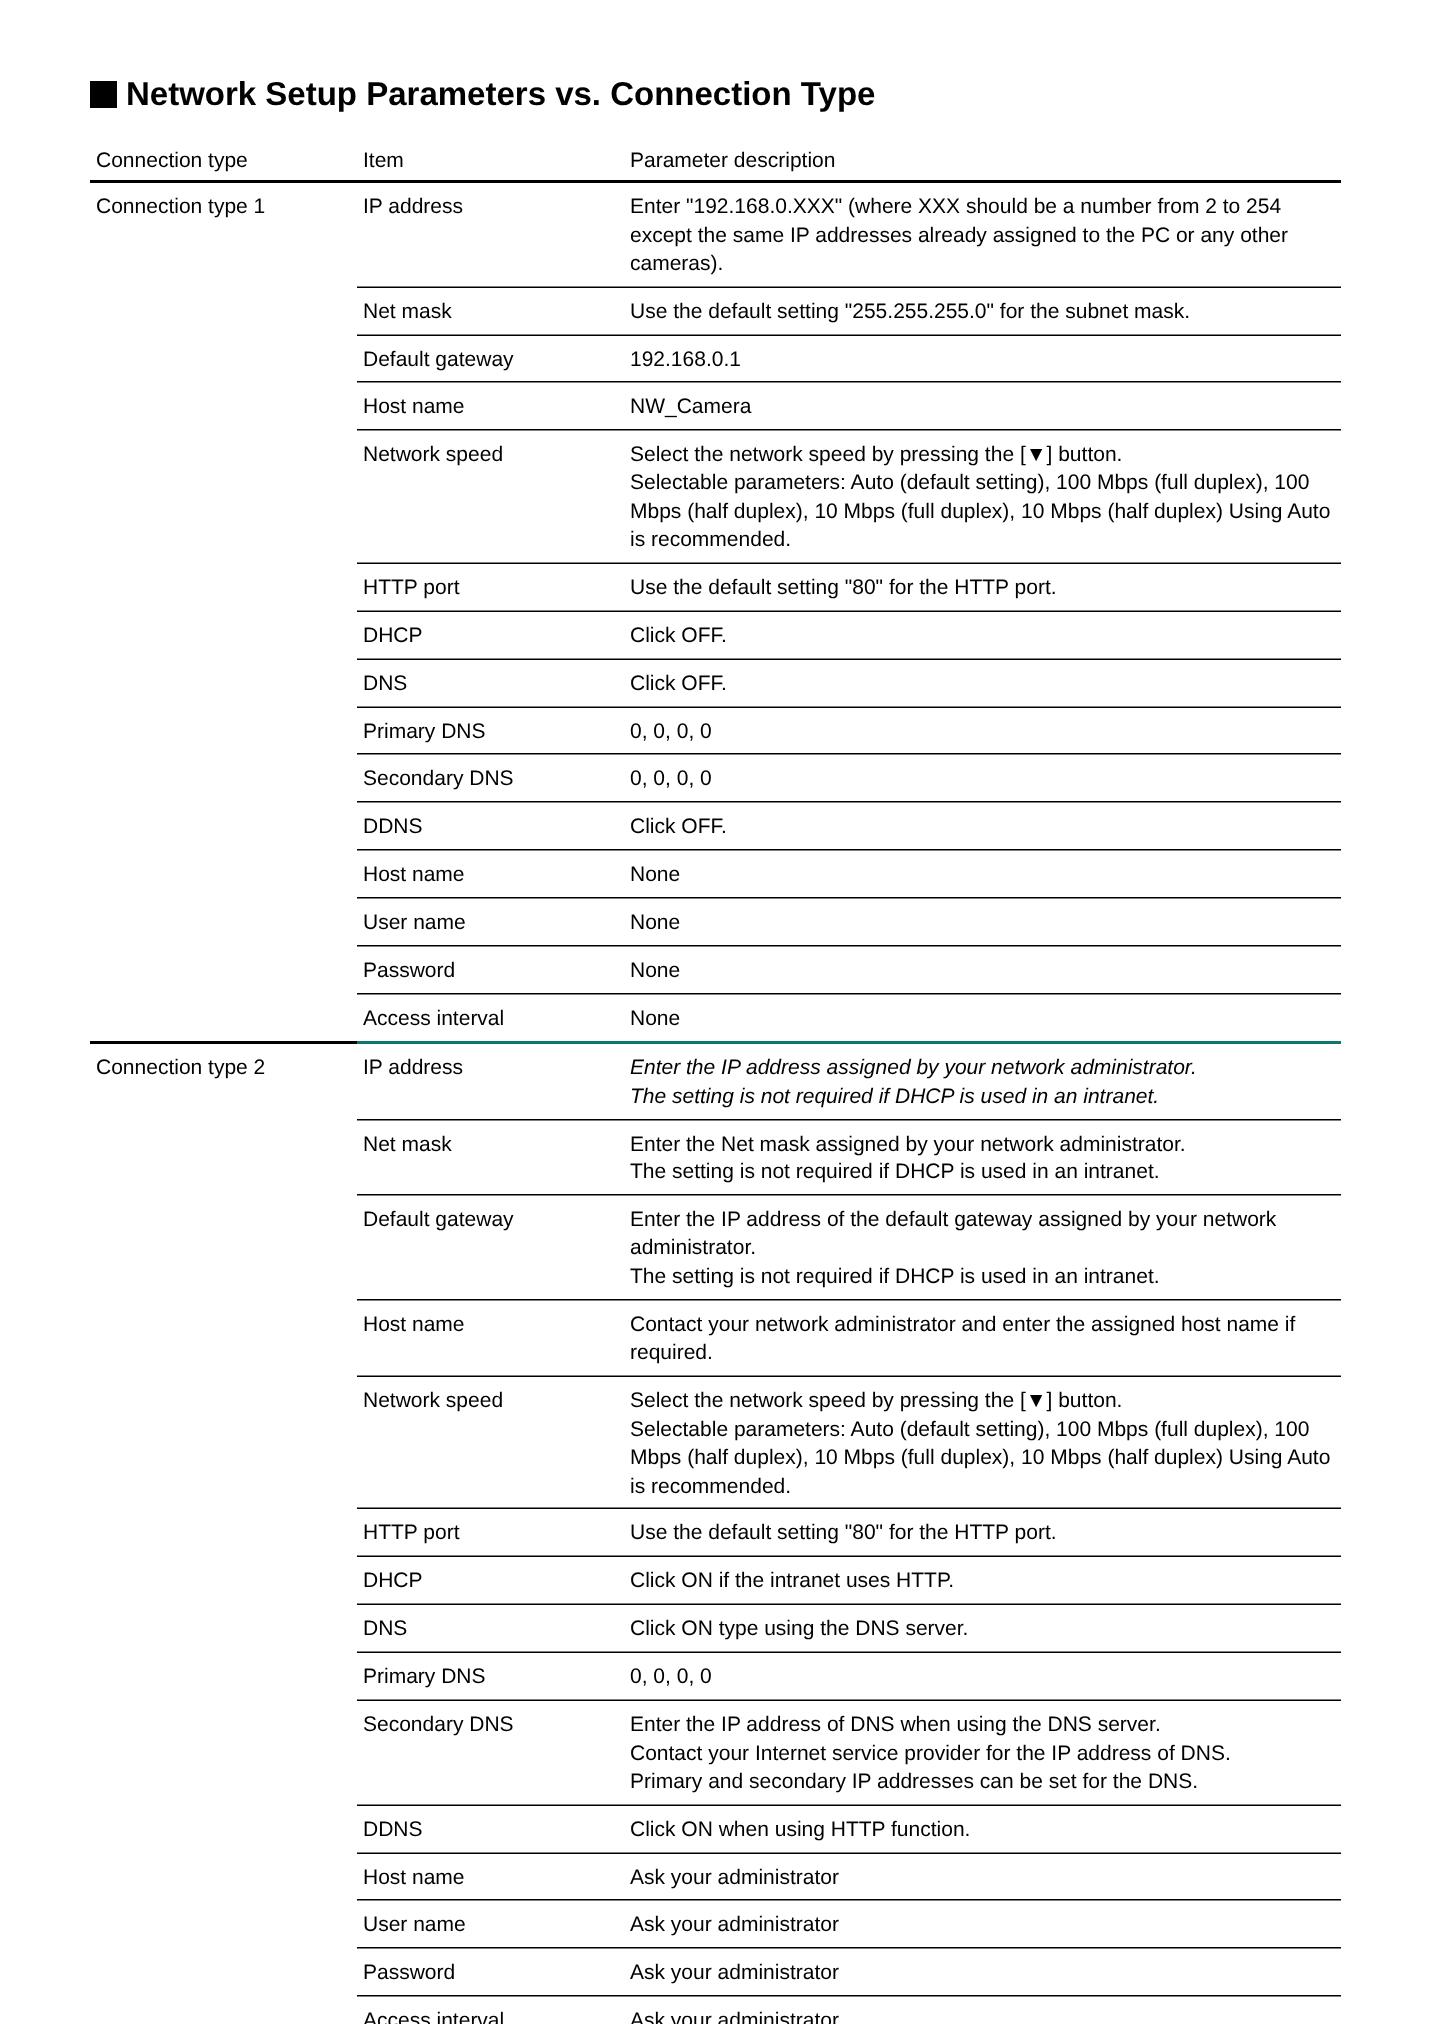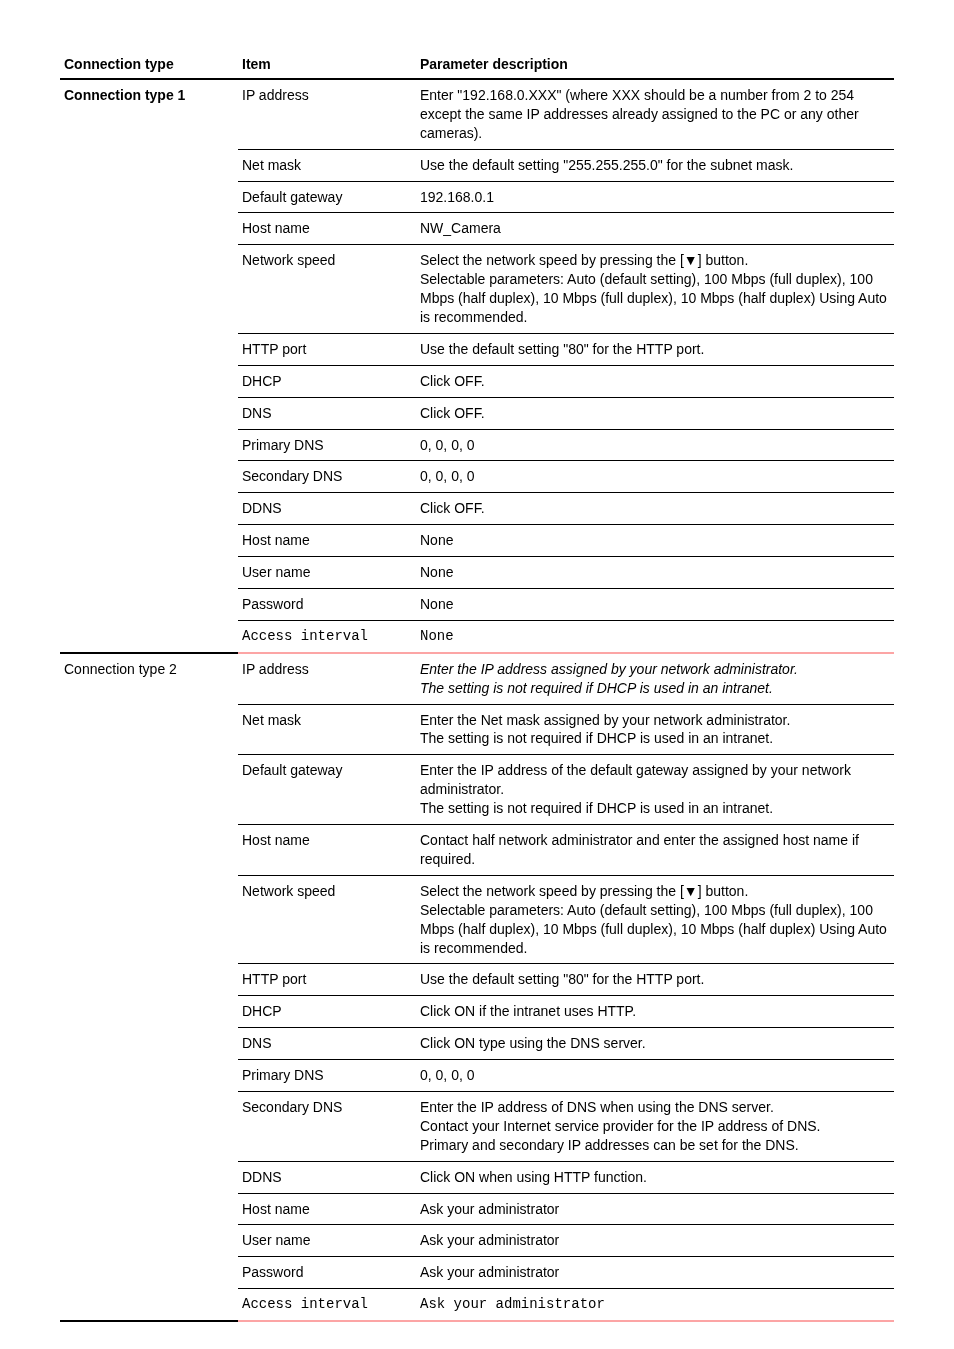--- a/index.html
+++ b/index.html
@@ -26,21 +26,21 @@
       vertical-align: -2px;
       margin-right: 6px;
     }
     table.param-table {
       width: 100%;
       border-collapse: collapse;
       font-size: 14px;
     }
     .param-table th {
       text-align: left;
-      font-weight: bold;
+      font-weight: normal;
       padding: 6px 4px;
       border-bottom: 2px solid #000;
       vertical-align: bottom;
       margin-top: 30px;
     }
     .param-table td {
       padding: 6px 4px;
       border-bottom: 1px solid #000;
       vertical-align: top;
       line-height: 1.35;
@@ -48,40 +48,42 @@
     .col-conn {
       width: 170px;
     }
     .col-item {
       width: 170px;
     }
     .param-table td.conn-cell {
       border-bottom: none;
     }
     .param-table tr.group-end td {
-      border-bottom: 2px solid #fca5a5;
-      font-family: Liberation Mono, monospace;
+      border-bottom: 2px solid #0f766e;
     }
   </style>
 </head>
 <body>
 
 <div class="page">
+  <div class="section-heading">
+    <span class="square"></span><span>Network Setup Parameters vs. Connection Type</span>
+  </div>
 
   <table class="param-table">
     <thead>
       <tr>
         <th class="col-conn">Connection type</th>
         <th class="col-item">Item</th>
         <th>Parameter description</th>
       </tr>
     </thead>
     <tbody id="table-body">
     <tr>
-          <td class="conn-cell" rowspan="15" style="border-bottom: 2px solid rgb(0, 0, 0); font-weight: bold;">Connection type 1</td>
+          <td class="conn-cell" rowspan="15" style="border-bottom: 2px solid rgb(0, 0, 0);">Connection type 1</td>
           <td>IP address</td>
           <td style="white-space: pre-line;">Enter "192.168.0.XXX" (where XXX should be a number from 2 to 254 except the same IP addresses already assigned to the PC or any other cameras).</td>
         </tr>
         <tr>
           <td>Net mask</td>
           <td style="white-space: pre-line;">Use the default setting "255.255.255.0" for the subnet mask.</td>
         </tr>
         <tr>
           <td>Default gateway</td>
           <td style="white-space: pre-line; margin-left: 36px;">192.168.0.1</td>
@@ -146,21 +148,21 @@
           <td style="white-space: pre-line;">Enter the Net mask assigned by your network administrator.
 The setting is not required if DHCP is used in an intranet.</td>
         </tr>
         <tr>
           <td>Default gateway</td>
           <td style="white-space: pre-line;">Enter the IP address of the default gateway assigned by your network administrator.
 The setting is not required if DHCP is used in an intranet.</td>
         </tr>
         <tr>
           <td>Host name</td>
-          <td style="white-space: pre-line;">Contact half network administrator and enter the assigned host name if required.</td>
+          <td style="white-space: pre-line;">Contact your network administrator and enter the assigned host name if required.</td>
         </tr>
         <tr>
           <td>Network speed</td>
           <td style="white-space: pre-line;">Select the network speed by pressing the [▼] button.
 Selectable parameters: Auto (default setting), 100 Mbps (full duplex), 100 Mbps (half duplex), 10 Mbps (full duplex), 10 Mbps (half duplex) Using Auto is recommended.</td>
         </tr>
         <tr>
           <td>HTTP port</td>
           <td style="white-space: pre-line;">Use the default setting "80" for the HTTP port.</td>
         </tr>

